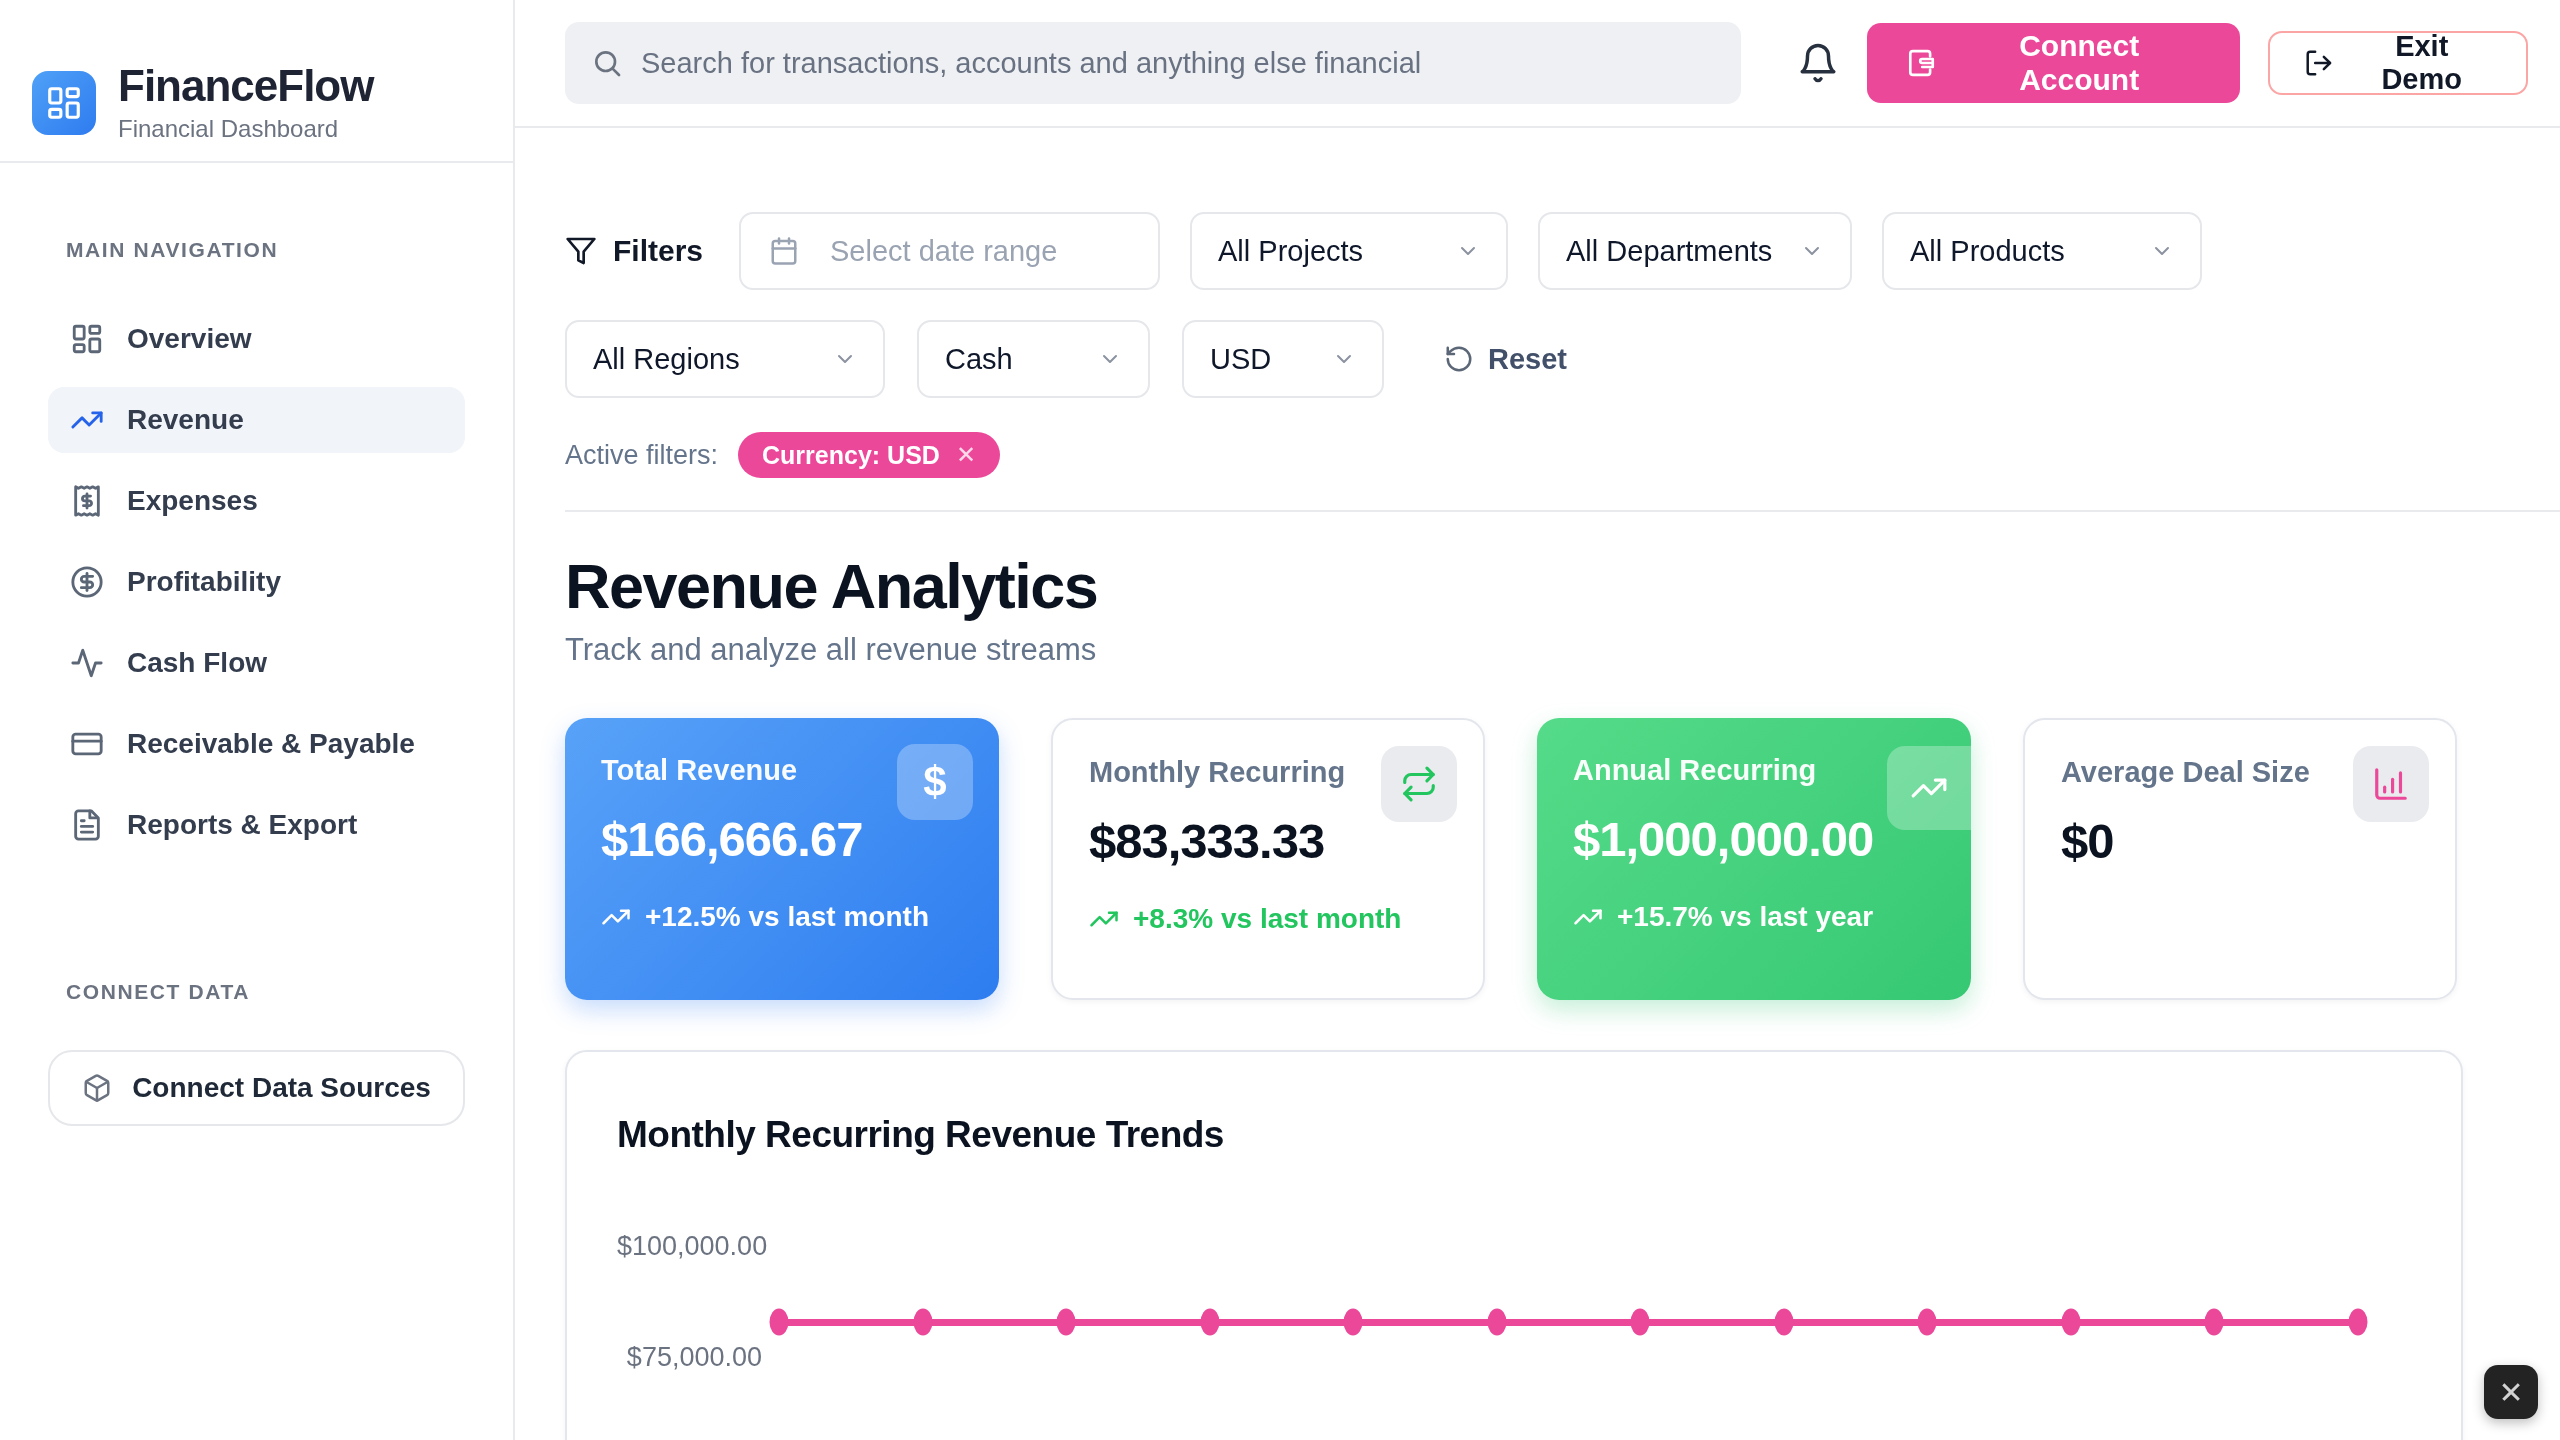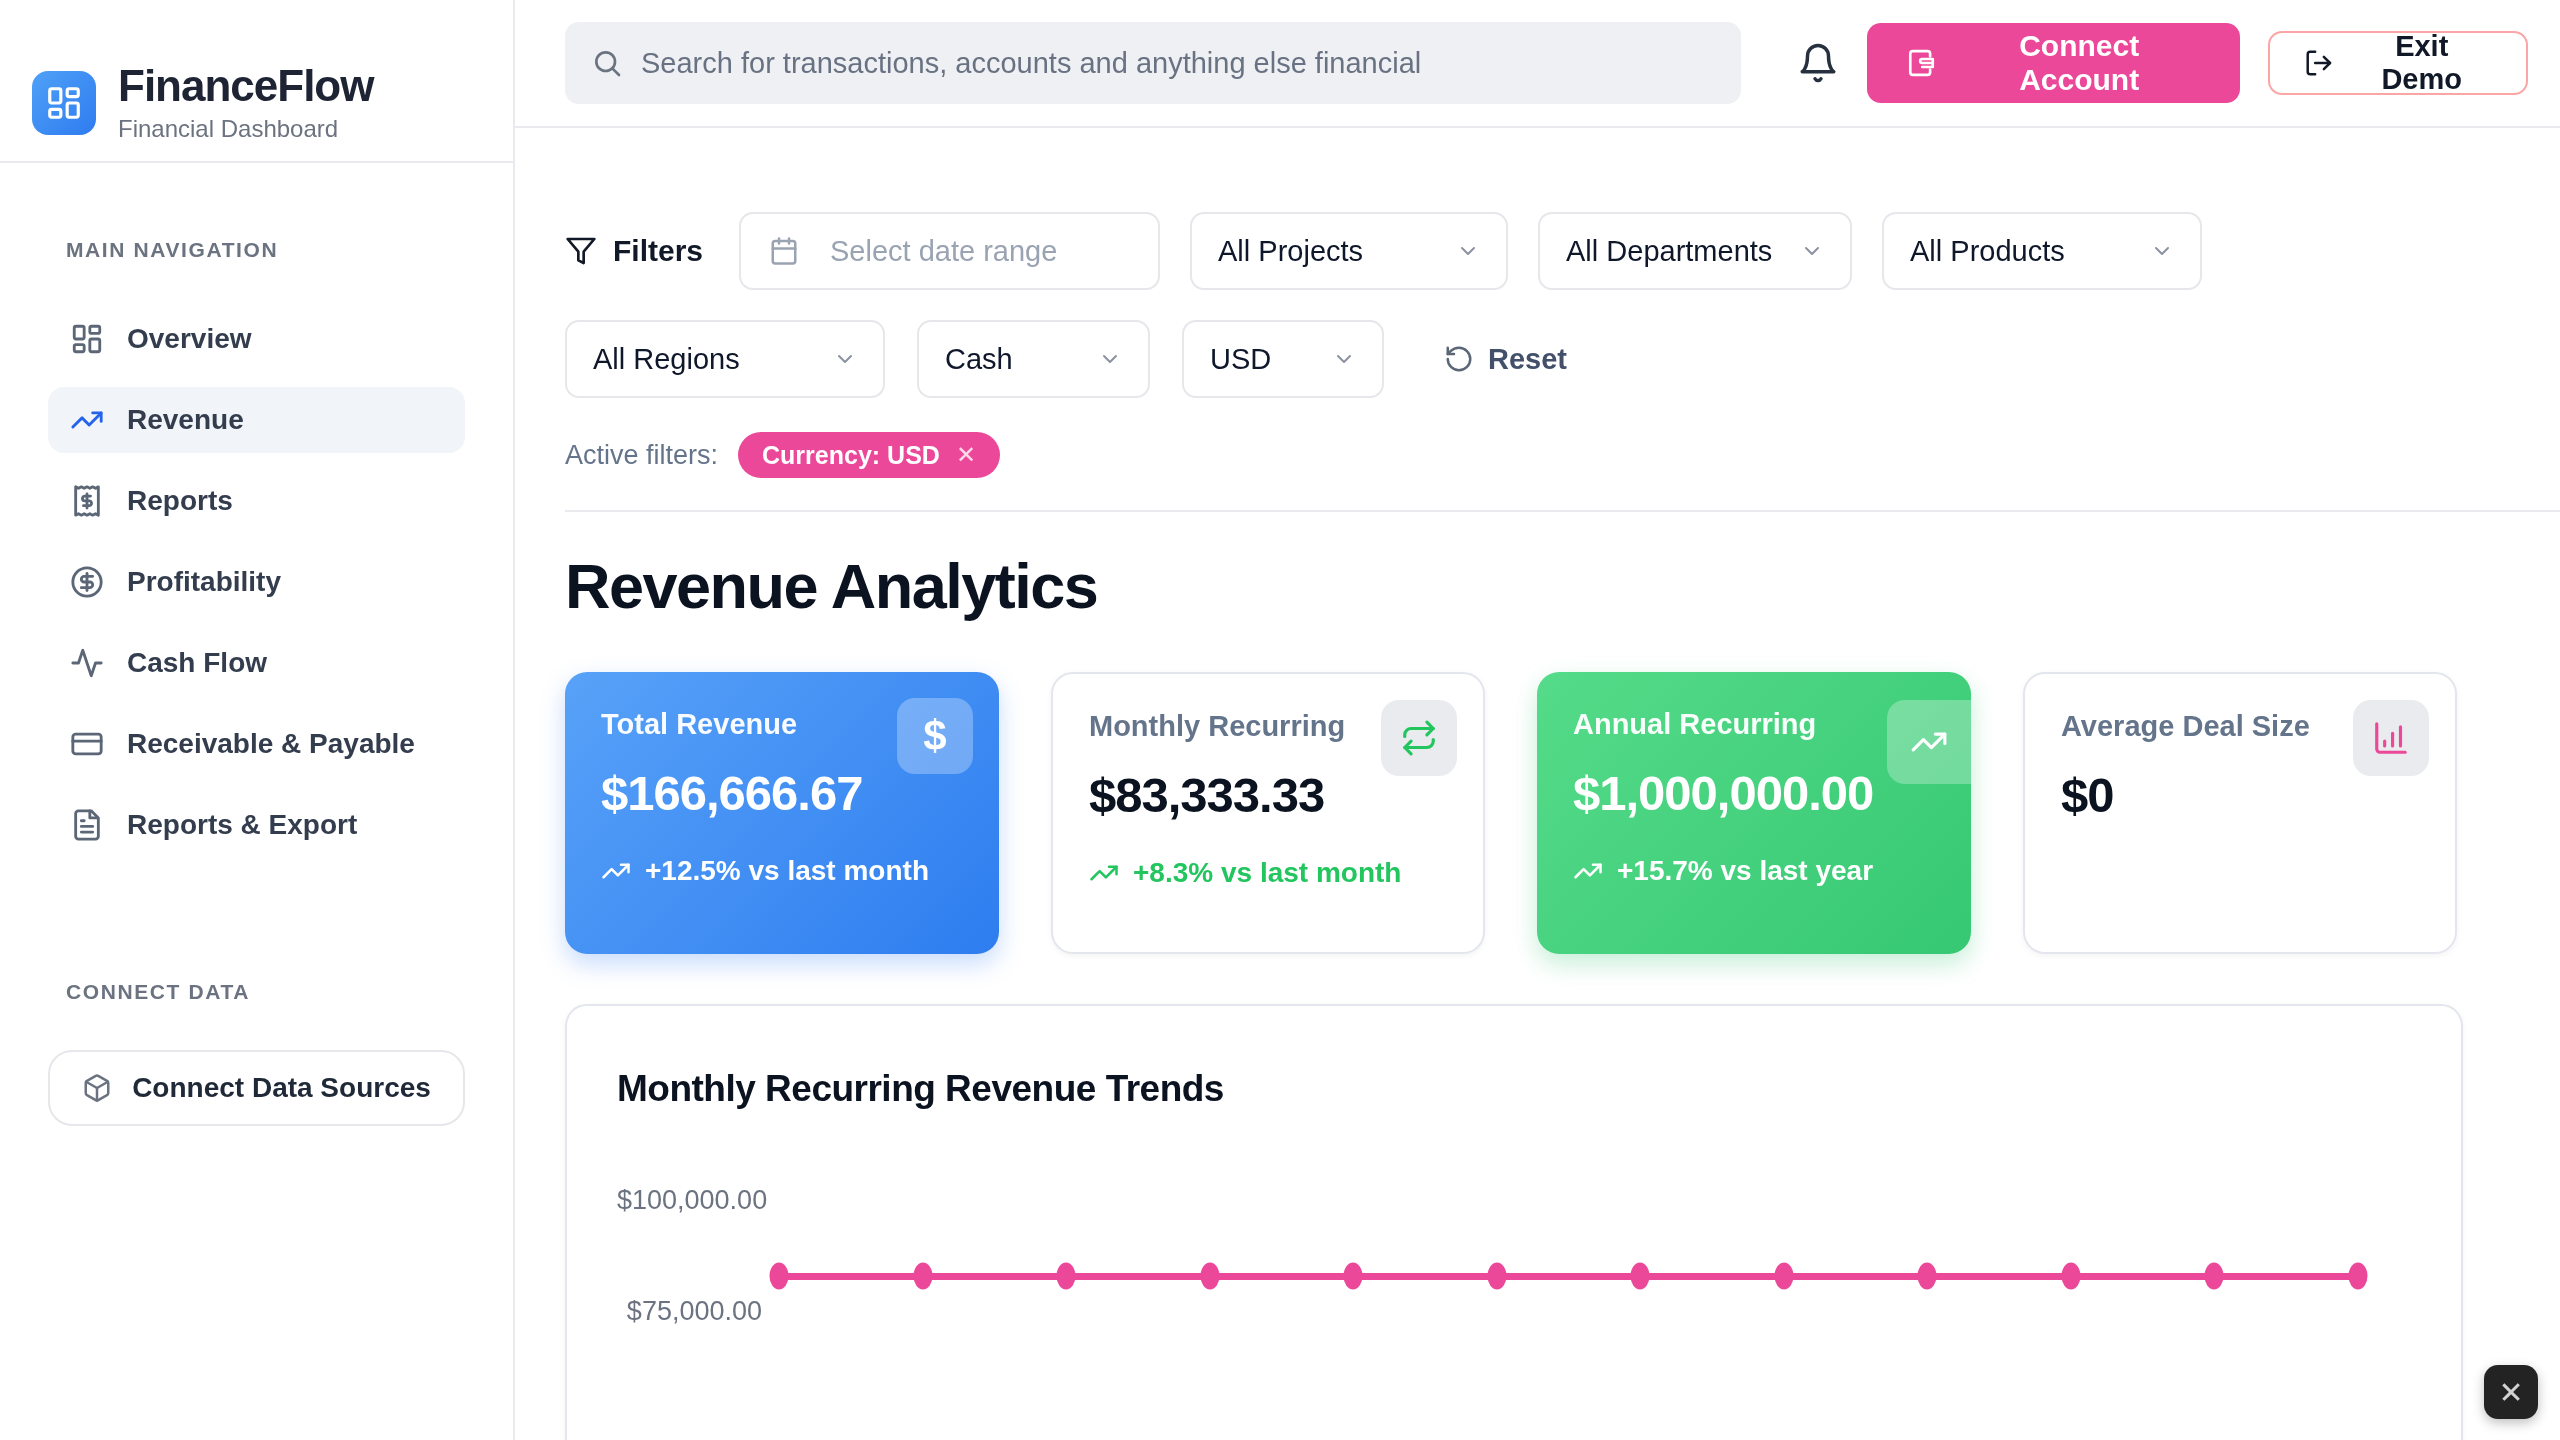--- a/index.html
+++ b/index.html
@@ -152,21 +152,21 @@
             <polyline points="16 7 22 7 22 13"></polyline>
           </svg>
         <span>Revenue</span>
       </div>
       <div class="nav-item">
         <svg viewBox="0 0 24 24" fill="none" stroke-width="2" stroke-linecap="round" stroke-linejoin="round">
             <path d="M4 2v20l2-1 2 1 2-1 2 1 2-1 2 1 2-1 2 1V2l-2 1-2-1-2 1-2-1-2 1-2-1-2 1Z"></path>
             <path d="M14.5 8.5h-4a1.7 1.7 0 1 0 0 3.4h3a1.7 1.7 0 1 1 0 3.4h-4"></path>
             <path d="M12 17v-10"></path>
           </svg>
-        <span>Reports</span>
+        <span>Expenses</span>
       </div>
       <div class="nav-item">
         <svg viewBox="0 0 24 24" fill="none" stroke-width="2" stroke-linecap="round" stroke-linejoin="round">
             <circle cx="12" cy="12" r="10"></circle>
             <path d="M16 8h-6a2 2 0 1 0 0 4h4a2 2 0 1 1 0 4H8"></path>
             <path d="M12 18V6"></path>
           </svg>
         <span>Profitability</span>
       </div>
       <div class="nav-item">
@@ -310,20 +310,21 @@
         <span class="af-label">Active filters:</span>
         <button class="chip">
           <span class="chip-text">Currency: USD</span>
           <span class="chip-x">✕</span>
         </button>
       </div>
 
       <hr class="content-divider">
 
       <h1 class="page-title">Revenue Analytics</h1>
+      <div class="page-sub">Track and analyze all revenue streams</div>
 
       <div class="cards">
 
         <div class="card blue">
           <div class="m-label">Total Revenue</div>
           <div class="m-value">$166,666.67</div>
           <div class="m-change">
             <svg viewBox="0 0 24 24" fill="none" stroke-width="2" stroke-linecap="round" stroke-linejoin="round">
                 <polyline points="22 7 13.5 15.5 8.5 10.5 2 17"></polyline>
                 <polyline points="16 7 22 7 22 13"></polyline>

